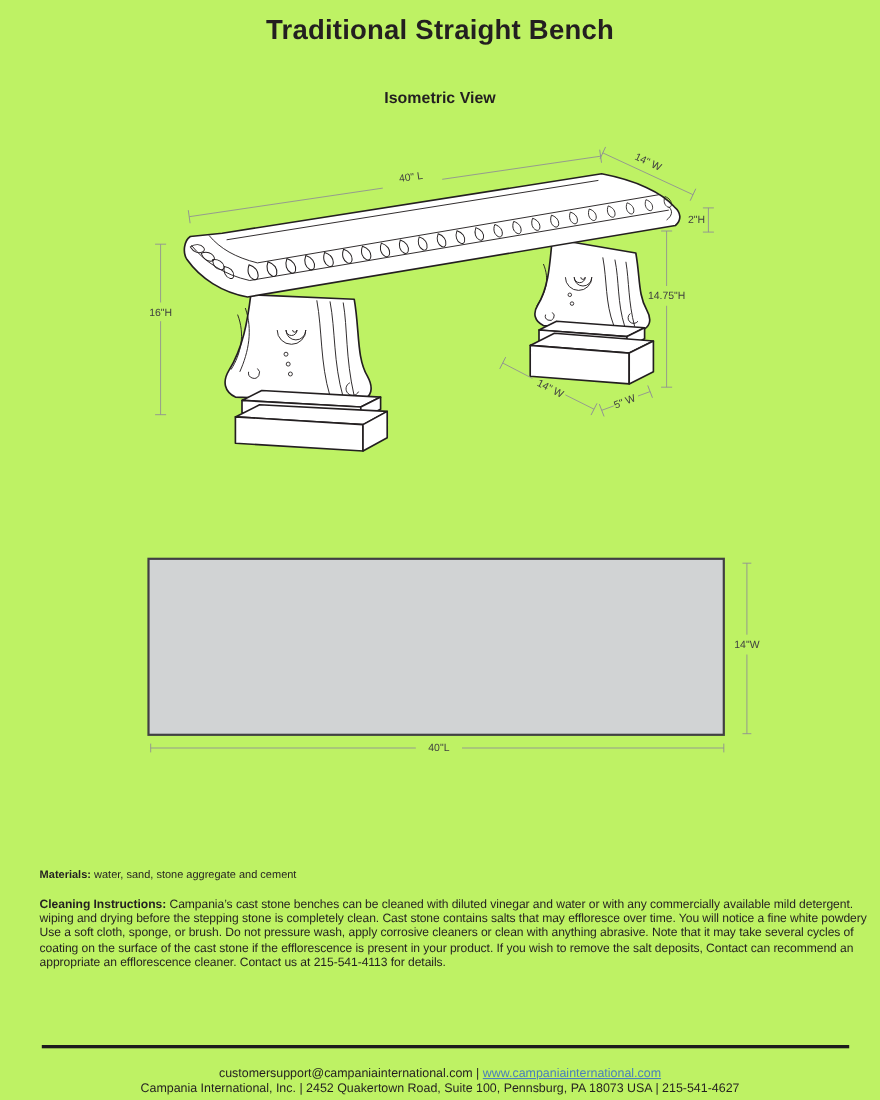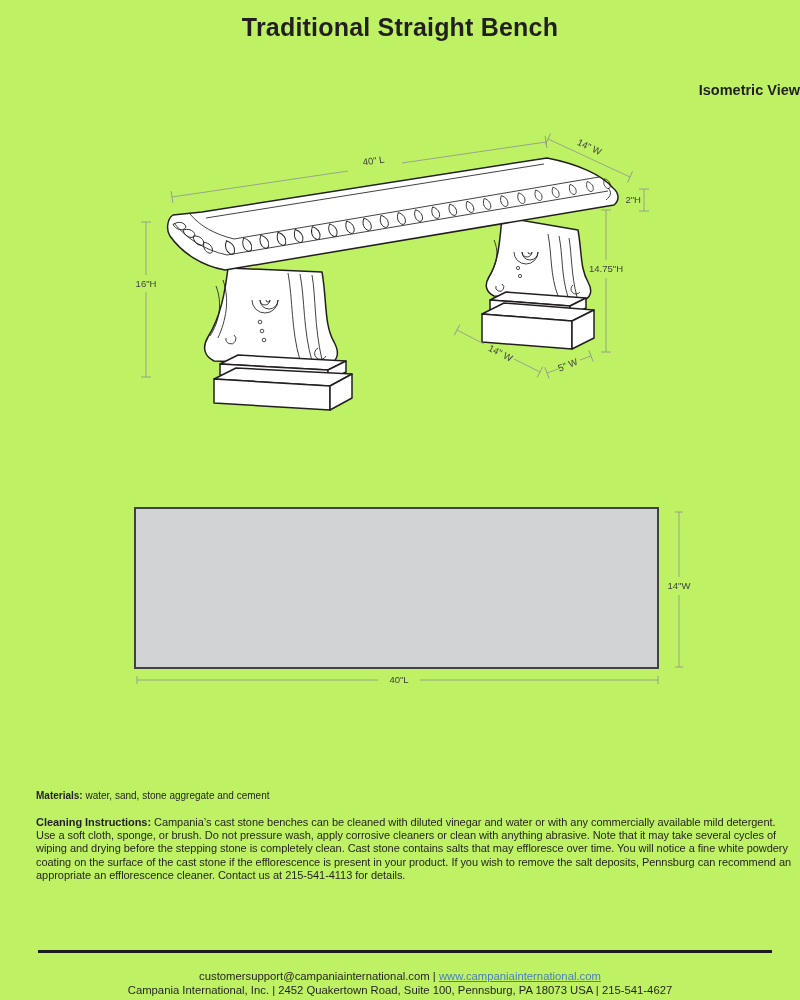--- a/index.html
+++ b/index.html
@@ -1,20 +1,20 @@
 <!DOCTYPE html>
 <html><head>
 <meta charset="utf-8">
 <style>
   html,body{margin:0;padding:0;background:#fff;}
   #page{position:relative;width:800px;height:1000px;background:#bef264;overflow:hidden;
         font-family:"Liberation Sans",sans-serif;color:#231f20;}
   .centered{position:absolute;left:0;width:800px;text-align:center;}
   #page-title{top:13px;font-size:25px;font-weight:bold;letter-spacing:.2px;}
-  .section-heading{font-size:14.5px;font-weight:bold;text-align:right;}
+  .section-heading{font-size:14.5px;font-weight:bold;}
   #iso-heading{top:82px;}
   #top-heading{top:468px;}
   #iso-svg{position:absolute;left:110px;top:120px;}
   #topview-svg{position:absolute;left:100px;top:455px;}
   svg text{font-family:"Liberation Sans",sans-serif;font-size:9.5px;fill:#3f3f3f;}
   .outline{fill:#ffffff;stroke:#231f20;stroke-width:1.5;stroke-linejoin:round;}
   .thin{fill:none;stroke:#231f20;stroke-width:.85;}
   .dim{stroke:#8f9093;stroke-width:.8;fill:none;}
   .bead{fill:none;stroke:#231f20;stroke-width:.8;}
   #materials-line{position:absolute;left:36px;top:790px;font-size:10px;white-space:nowrap;}
@@ -179,23 +179,23 @@
     <text x="299" y="228" text-anchor="middle">40"L</text>
   </svg>
 
   <div id="materials-line">
     <b>Materials:</b>
     <span>water, sand, stone aggregate and cement</span>
   </div>
 
   <div id="cleaning-block">
     <div><b>Cleaning Instructions:</b> <span>Campania’s cast stone benches can be cleaned with diluted vinegar and water or with any commercially available mild detergent.</span></div>
+    <div>wiping and drying before the stepping stone is completely clean. Cast stone contains salts that may effloresce over time. You will notice a fine white powdery</div>
     <div>Use a soft cloth, sponge, or brush. Do not pressure wash, apply corrosive cleaners or clean with anything abrasive. Note that it may take several cycles of</div>
-    <div>wiping and drying before the stepping stone is completely clean. Cast stone contains salts that may effloresce over time. You will notice a fine white powdery</div>
-    <div>coating on the surface of the cast stone if the efflorescence is present in your product. If you wish to remove the salt deposits, Pennsburg can recommend an</div>
+    <div>coating on the surface of the cast stone if the efflorescence is present in your product. If you wish to remove the salt deposits, Contact can recommend an</div>
     <div>appropriate an efflorescence cleaner. Contact us at 215-541-4113 for details.</div>
   </div>
 
   <div id="footer-rule"></div>
   <div id="footer-line1" class="footer-line">Campania International, Inc. | 2452 Quakertown Road, Suite 100, Pennsburg, PA 18073 USA | 215-541-4627</div>
   <div id="footer-line2" class="footer-line">
     <span>customersupport@campaniainternational.com</span>
     <span>|</span>
     <a id="footer-link" href="#" style="color: rgb(74, 126, 187); text-align: center;">www.campaniainternational.com</a>
   </div>

